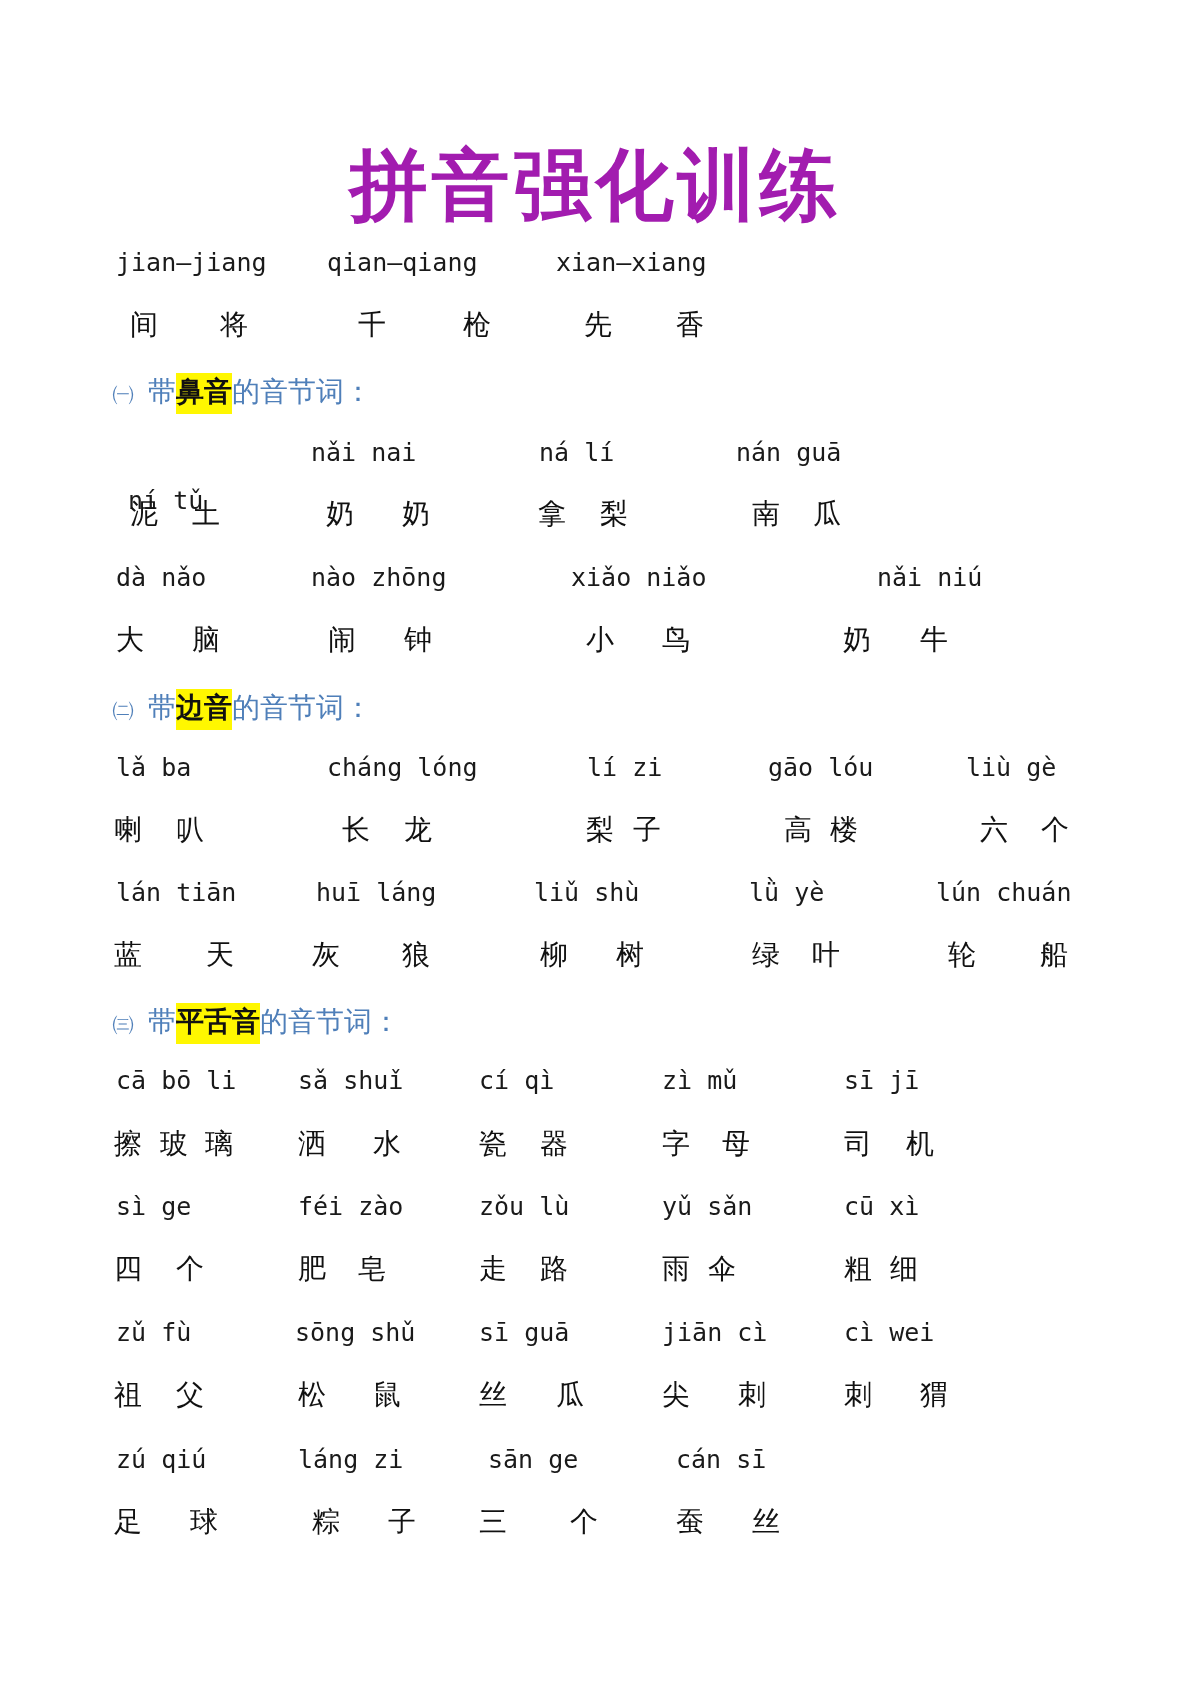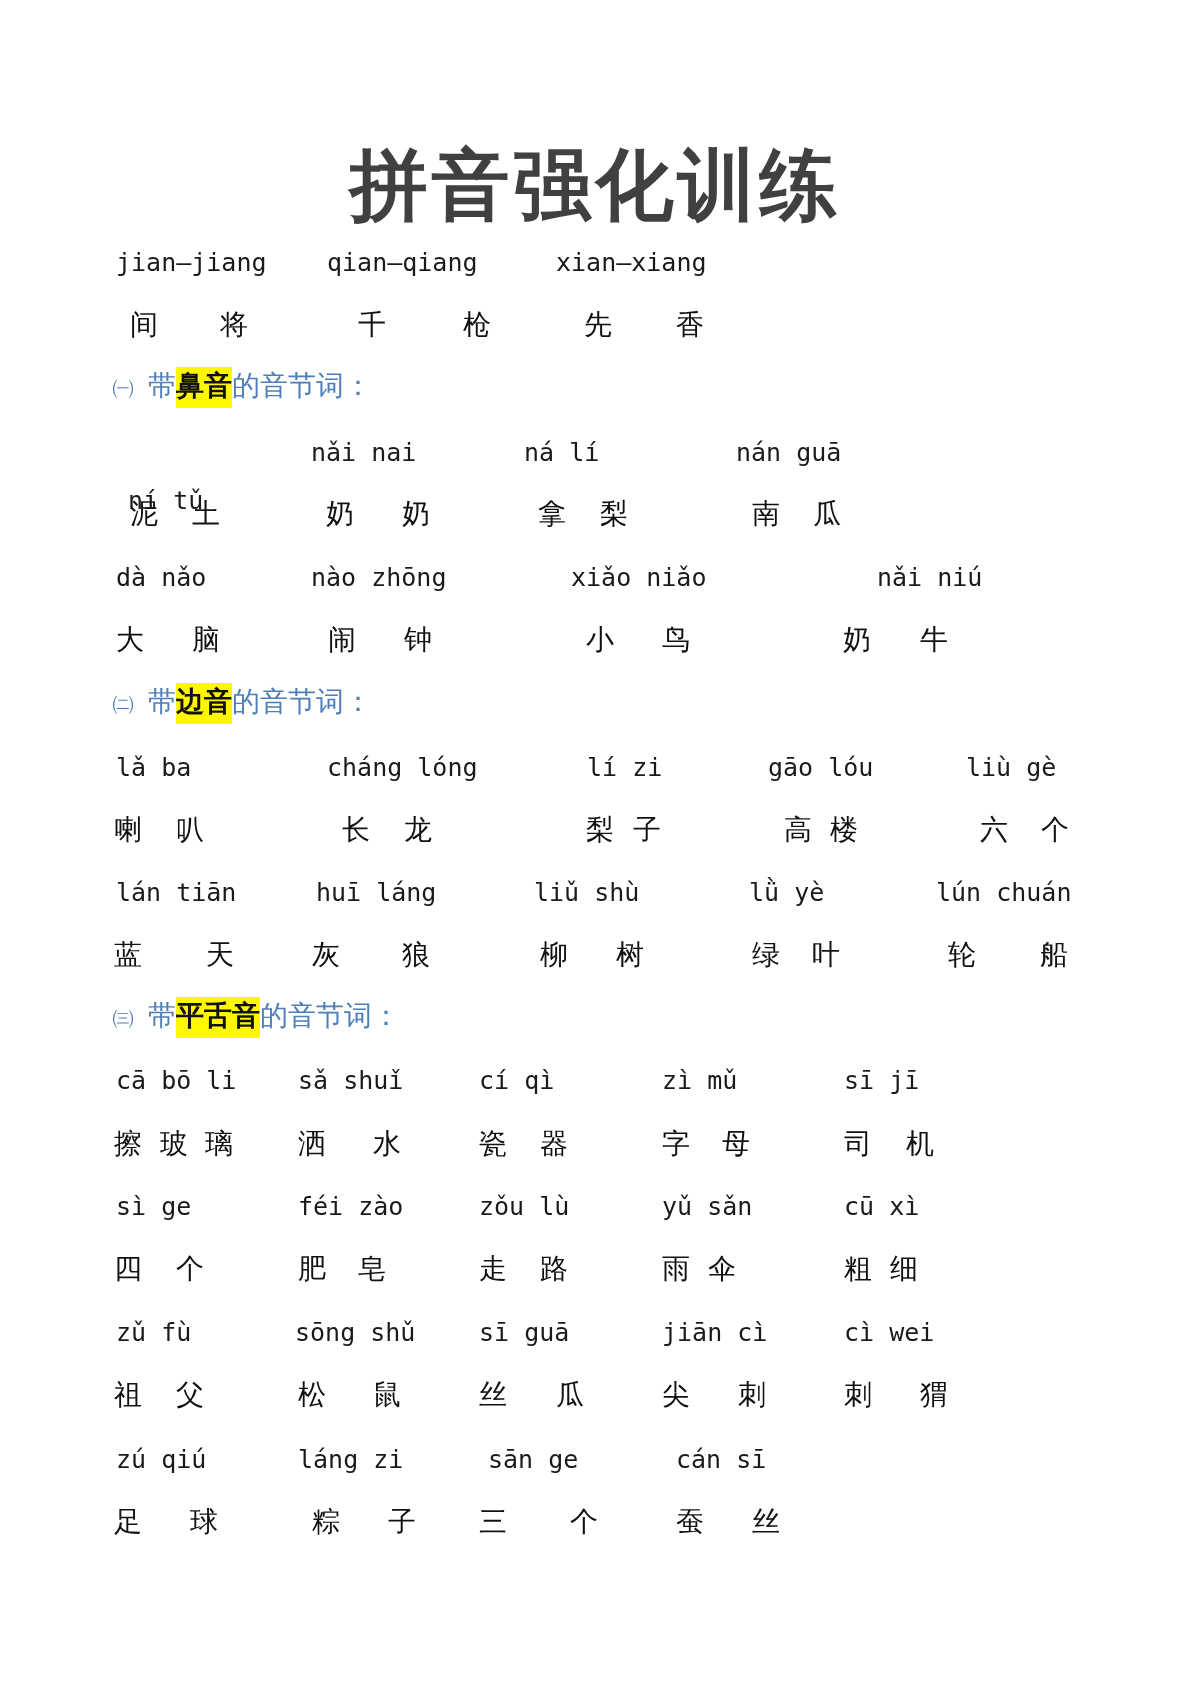--- a/index.html
+++ b/index.html
@@ -2,30 +2,30 @@
 <html><head>
 <meta charset="utf-8">
 <style>
   html, body { margin: 0; padding: 0; }
   body {
     width: 1191px; height: 1684px; background: #ffffff; position: relative; overflow: hidden;
     font-family: "DejaVu Serif", "Liberation Serif", serif; color: #111;
   }
   .title {
     position: absolute; left: 0; width: 1191px; top: 140px; text-align: center;
-    font-size: 78px; font-weight: bold; color: #404040; letter-spacing: 4px;
+    font-size: 78px; font-weight: bold; color: #a21caf; letter-spacing: 4px;
     font-family: "DejaVu Serif", serif; line-height: 90px;
   }
   .row { position: absolute; left: 0; width: 1191px; height: 40px; }
   .cell { position: absolute; white-space: nowrap; }
   .py { font-family: "DejaVu Sans Mono", "Liberation Mono", monospace; font-size: 25px; line-height: 34px; color: #1a1a1a; }
   .hz { font-family: "DejaVu Sans", sans-serif; font-size: 28px; line-height: 36px; color: #111; }
   .hdr {
     position: absolute; left: 112px; font-family: "DejaVu Sans", sans-serif; font-size: 28px;
-    color: #4f7fb9; line-height: 36px; white-space: nowrap;
+    color: #4f7fb9; line-height: 48px; white-space: nowrap;
   }
   .hdr .num { font-size: 22px; margin-right: 14px; }
   .hdr .hl { background: #fff700; color: #111; font-weight: bold; padding: 2px 0 6px 0; }
 </style>
 </head>
 <body>
 
 <div class="title">拼音强化训练</div>
 
 <div id="intro">
@@ -42,21 +42,21 @@
     <span class="cell hz" style="left: 584px;">先</span>
     <span class="cell hz" style="left: 676px;">香</span>
   </div>
 </div>
 
 <div id="sections">
     <div class="hdr" style="top: 368px;"><span class="num">㈠</span><span>带</span><span class="hl">鼻音</span><span>的音节词：</span></div>
     <div class="row" style="top: 436px;">
       <span class="cell py" style="left: 128px; margin-top: 48px;">ní  tǔ</span>
       <span class="cell py" style="left: 311px;">nǎi  nai</span>
-      <span class="cell py" style="left: 524px;">ná  lí</span>
+      <span class="cell py" style="left: 539px;">ná  lí</span>
       <span class="cell py" style="left: 736px;">nán  guā</span>
     </div>
     <div class="row" style="top: 496px;">
       <span class="cell hz" style="left: 130px;">泥</span>
       <span class="cell hz" style="left: 192px;">土</span>
       <span class="cell hz" style="left: 326px;">奶</span>
       <span class="cell hz" style="left: 402px;">奶</span>
       <span class="cell hz" style="left: 538px;">拿</span>
       <span class="cell hz" style="left: 600px;">梨</span>
       <span class="cell hz" style="left: 752px;">南</span>

